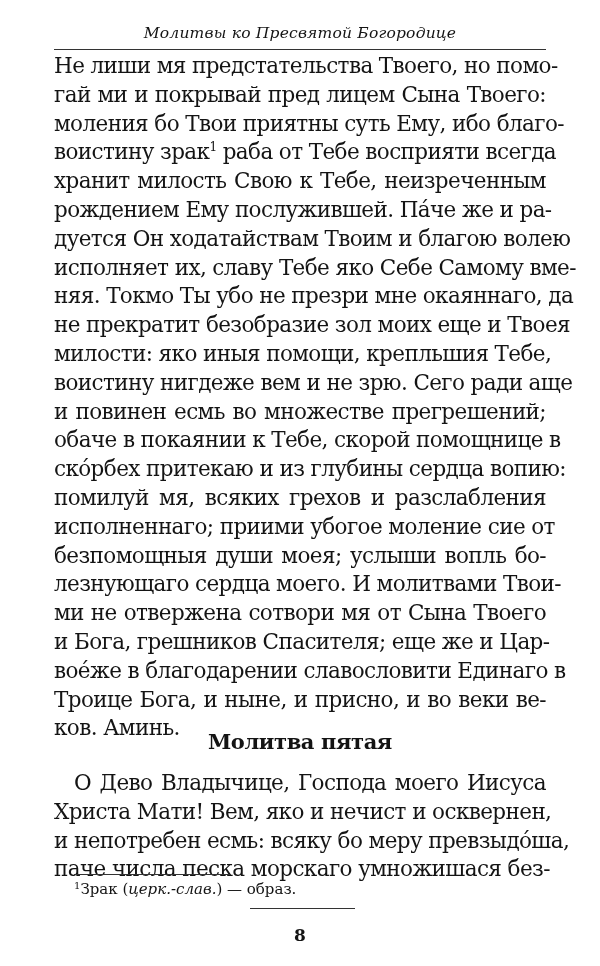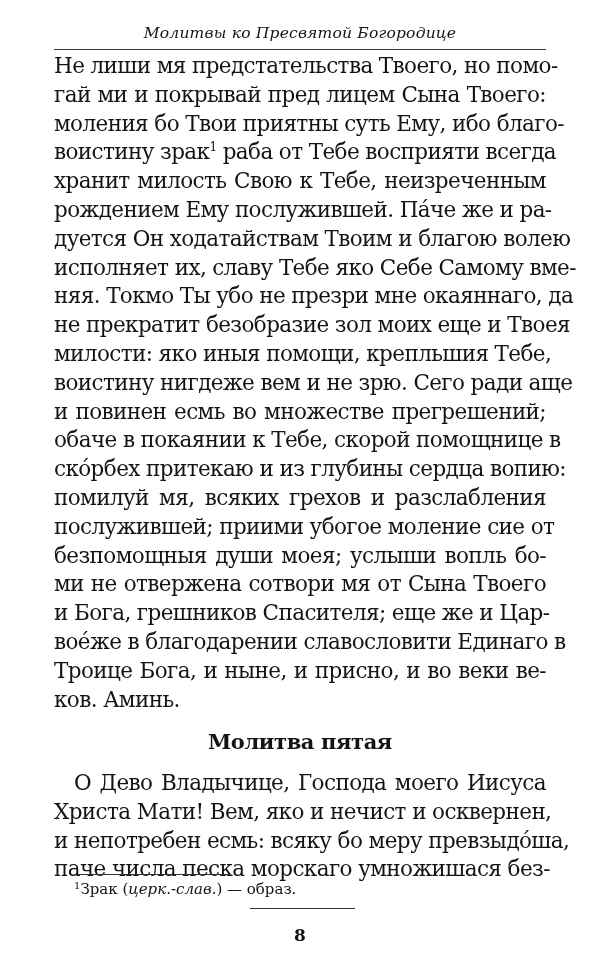--- a/index.html
+++ b/index.html
@@ -65,22 +65,23 @@
   <span class="line">дуется Он ходатайствам Твоим и благою волею</span>
   <span class="line">исполняет их, славу Тебе яко Себе Самому вме-</span>
   <span class="line">няя. Токмо Ты убо не презри мне окаяннаго, да</span>
   <span class="line">не прекратит безобразие зол моих еще и Твоея</span>
   <span class="line">милости: яко иныя помощи, крепльшия Тебе,</span>
   <span class="line">воистину нигдеже вем и не зрю. Сего ради аще</span>
   <span class="line">и повинен есмь во множестве прегрешений;</span>
   <span class="line">обаче в покаянии к Тебе, скорой помощнице в</span>
   <span class="line">ско́рбех притекаю и из глубины сердца вопию:</span>
   <span class="line">помилуй мя, всяких грехов и разслабления</span>
-  <span class="line">послужившей; приими убогое моление сие от</span>
+  <span class="line">исполненнаго; приими убогое моление сие от</span>
   <span class="line">безпомощныя души моея; услыши вопль бо-</span>
+  <span class="line">лезнующаго сердца моего. И молитвами Твои-</span>
   <span class="line">ми не отвержена сотвори мя от Сына Твоего</span>
   <span class="line">и Бога, грешников Спасителя; еще же и Цар-</span>
   <span class="line">вое́же в благодарении славословити Единаго в</span>
   <span class="line">Троице Бога, и ныне, и присно, и во веки ве-</span>
   <span class="line last">ков. Аминь.</span>
 </div>
 
 <div class="section-heading">Молитва пятая</div>
 
 <div class="body-block-2">

